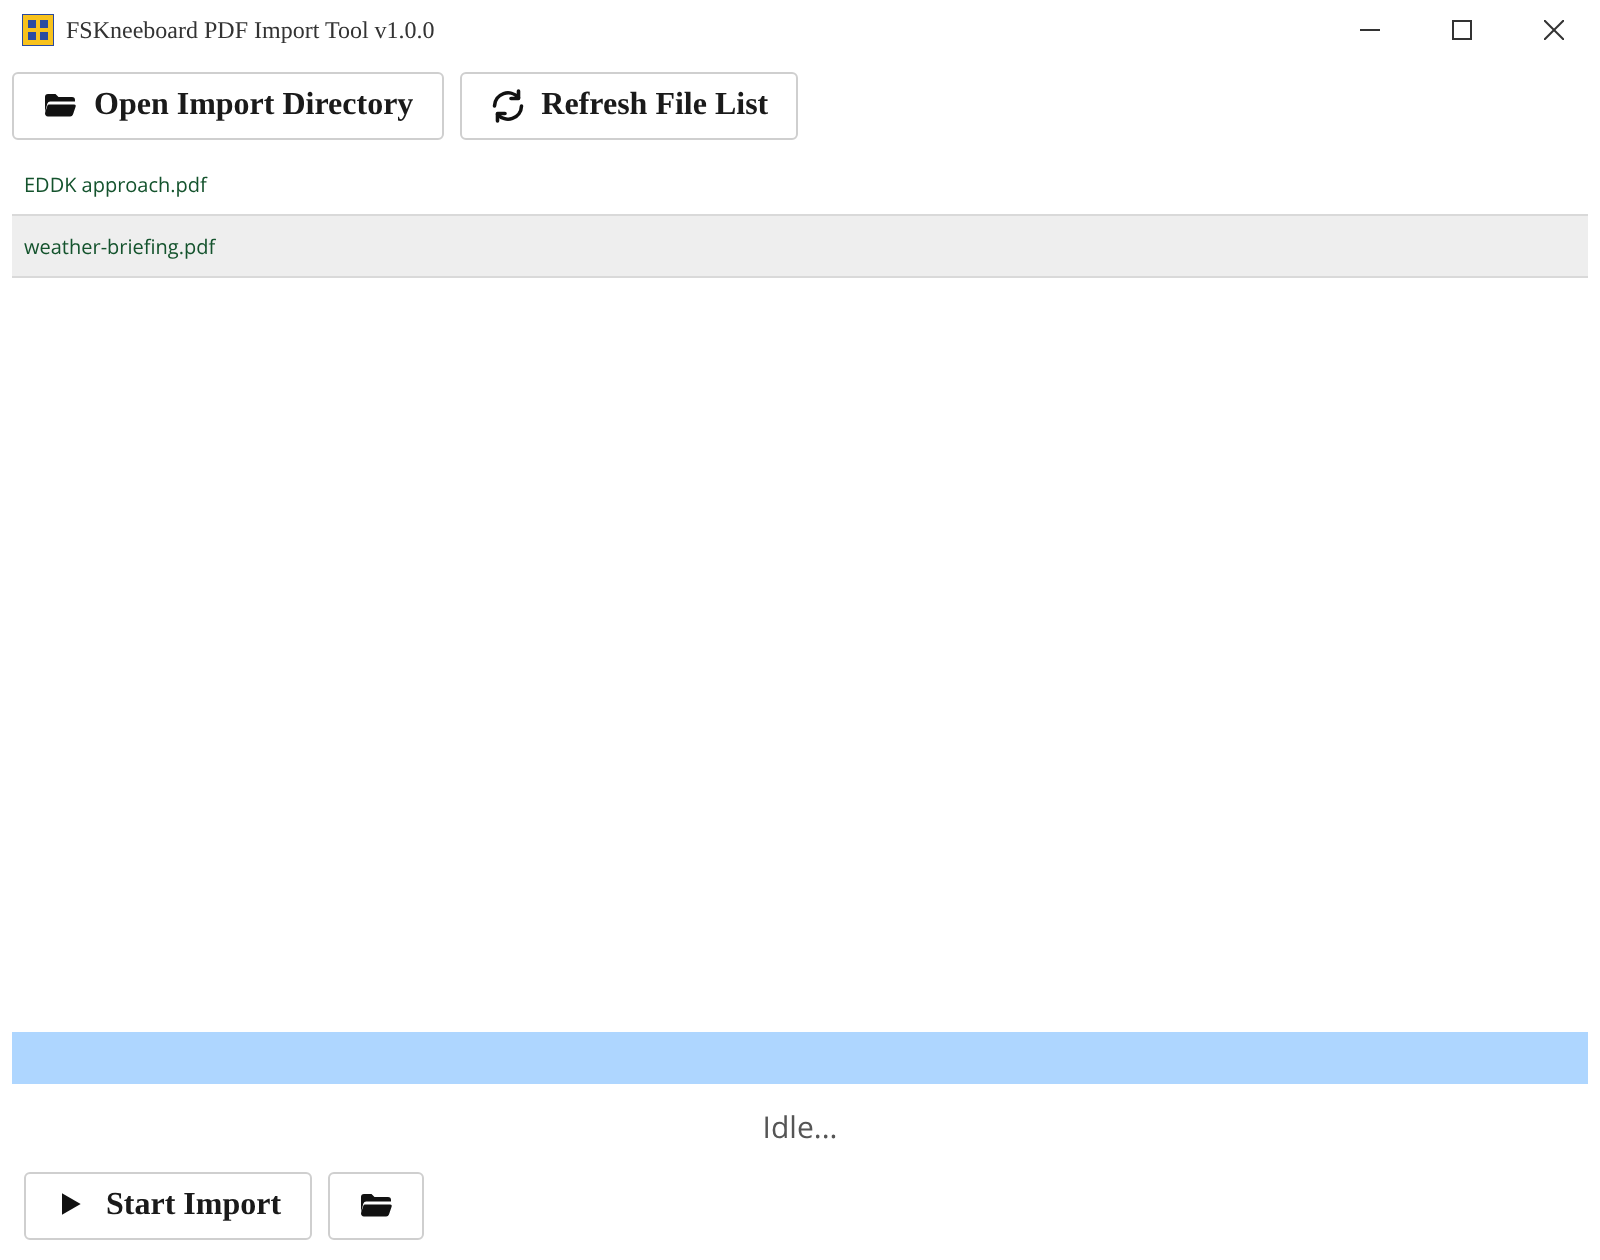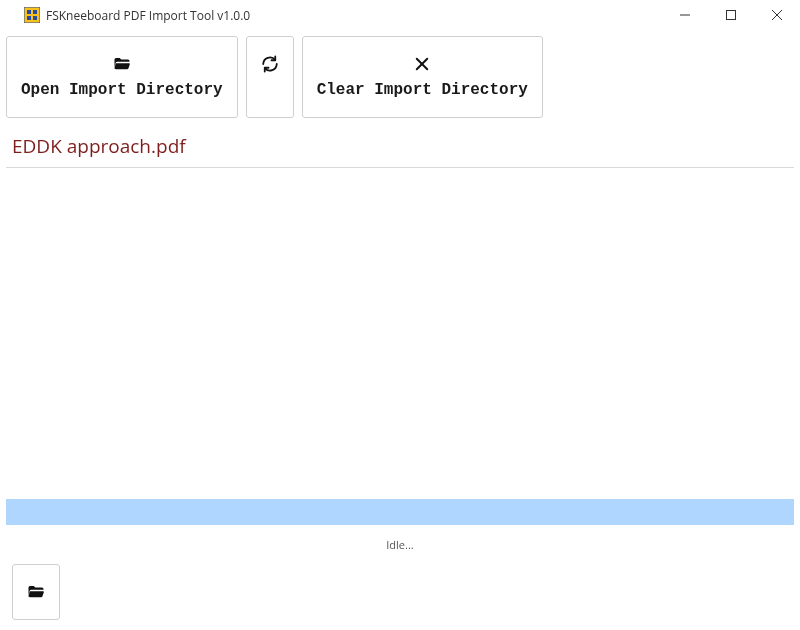--- a/index.html
+++ b/index.html
@@ -9,23 +9,24 @@
       width: 800px;
       height: 630px;
       overflow: hidden;
       display: flex;
       flex-direction: column;
     }
     .titlebar {
       height: 30px;
       display: flex;
       align-items: center;
-      padding: 0 0 0 24px;
+      padding: 0 0 0 11px;
       font-size: 12px;
       color: #333;
+      font-family: Liberation Serif, serif;
     }
     .titlebar .app-icon {
       width: 16px;
       height: 16px;
       margin-right: 6px;
       display: inline-flex;
       align-items: center;
       justify-content: center;
     }
     .titlebar .title-text { flex: 0 0 auto; }
@@ -52,56 +53,55 @@
       gap: 8px;
       margin-bottom: 6px;
     }
     .btn {
       display: inline-flex;
       align-items: center;
       gap: 8px;
       border: 1px solid #cfcfcf;
       background: #ffffff;
       border-radius: 3px;
-      padding: 18px 14px;
+      padding: 7px 14px;
       font-size: 16px;
       font-weight: 700;
       color: #1a1a1a;
       cursor: pointer;
-      font-family: Liberation Mono, monospace;
-      flex-direction: column;
+      font-family: Liberation Serif, serif;
     }
     .btn .icon { display: inline-flex; width: 18px; height: 18px; }
     .file-list {
       flex: 1;
       overflow: auto;
       border-top: 1px solid transparent;
     }
     .file-row {
-      font-size: 19px;
-      color: #7f1d1d;
+      font-size: 10px;
+      color: #14532d;
       padding: 8px 6px;
       border-bottom: 1px solid #d9d9d9;
     }
     .file-row.selected {
       background: #eeeeee;
     }
     .progress-wrap {
       margin-top: 8px;
       padding: 0 0;
     }
     .progress-bar {
       height: 26px;
       width: 100%;
       background: #aed6ff;
       border: 1px solid #aed6ff;
     }
     .status-text {
       text-align: center;
-      font-size: 11px;
+      font-size: 15px;
       color: #555;
       margin: 12px 0 12px 0;
     }
     .bottom-toolbar {
       display: flex;
       gap: 8px;
       padding: 0 6px 0 6px;
     }
     svg { display: block; }
   </style>
@@ -153,47 +153,50 @@
     </button>
     <button class="btn">
       <span class="icon">
         <svg viewBox="0 0 24 24" width="18" height="18" fill="none" stroke="#111" stroke-width="2.4" stroke-linecap="round" stroke-linejoin="round">
             <path d="M3 12a9 9 0 0 1 15.9-5.5"></path>
             <polyline points="19 2 19 7 14 7"></polyline>
             <path d="M21 12a9 9 0 0 1-15.9 5.5"></path>
             <polyline points="5 22 5 17 10 17"></polyline>
           </svg>
       </span>
-    </button>
-    <button class="btn">
-      <span class="icon">
-        <svg viewBox="0 0 24 24" width="18" height="18" fill="none" stroke="#111" stroke-width="2.6" stroke-linecap="round">
-            <line x1="5" y1="5" x2="19" y2="19"></line>
-            <line x1="19" y1="5" x2="5" y2="19"></line>
-          </svg>
-      </span>
-      <span>Clear Import Directory</span>
+      <span>Refresh File List</span>
     </button>
   </div>
 
   <div class="file-list">
     <div class="file-row">
       <span>EDDK approach.pdf</span>
     </div>
+    <div class="file-row selected">
+      <span>weather-briefing.pdf</span>
+    </div>
   </div>
 
   <div class="progress-wrap">
     <div class="progress-bar"></div>
   </div>
 
   <div class="status-text">Idle...</div>
 
   <div class="bottom-toolbar">
     <button class="btn">
       <span class="icon">
+        <svg viewBox="0 0 24 24" width="16" height="16" fill="#111">
+            <polygon points="6,4 20,12 6,20"></polygon>
+          </svg>
+      </span>
+      <span>Start Import</span>
+    </button>
+    <button class="btn">
+      <span class="icon">
         <svg viewBox="0 0 24 24" width="18" height="18" fill="#111">
             <path d="M2 6a2 2 0 0 1 2-2h5l2 2h9a2 2 0 0 1 2 2v1H5.5a2 2 0 0 0-1.9 1.37L2 16V6zm2.3 5h17.2a1 1 0 0 1 .95 1.3l-1.8 5.4A2 2 0 0 1 18.76 19H4a2 2 0 0 1-1.9-2.63l1.26-3.8A2 2 0 0 1 4.3 11z"></path>
           </svg>
       </span>
     </button>
   </div>
 
 </div>
 
 </body></html>

